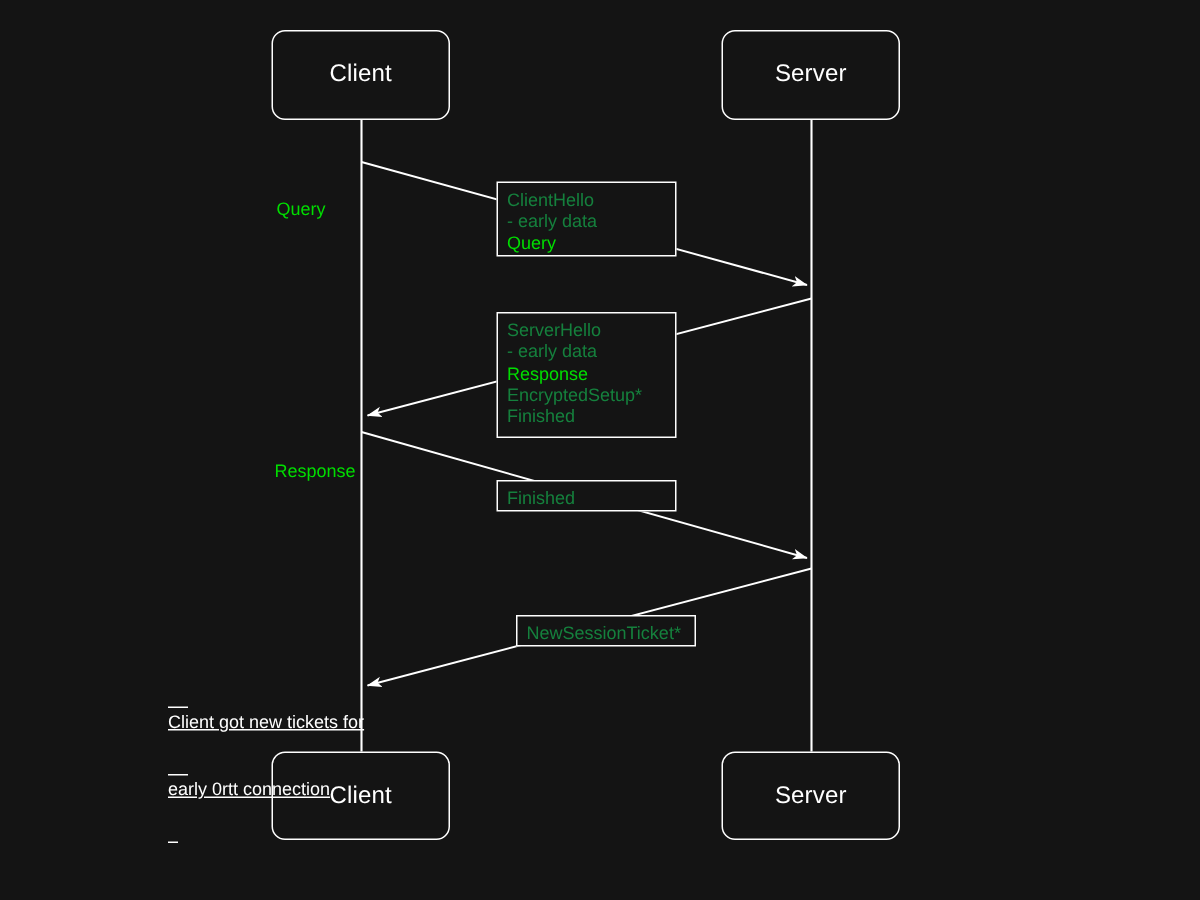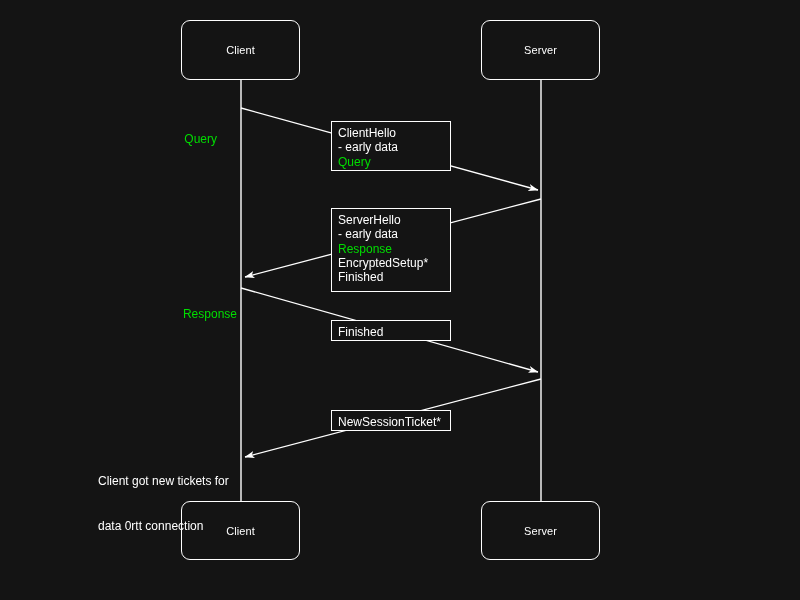--- a/index.html
+++ b/index.html
@@ -27,33 +27,33 @@
     box-sizing: border-box;
     border: 1.5px solid #ffffff;
     border-radius: 9px;
     background: #141414;
     display: flex;
     align-items: center;
     justify-content: center;
   }
   .participant-label {
     color: #ffffff;
-    font-size: 11px;
+    font-size: 16px;
     font-family: "Liberation Sans", sans-serif;
     letter-spacing: 0.1px;
   }
   .msg-box {
     position: absolute;
     box-sizing: border-box;
     border: 1.2px solid #ffffff;
     background: #141414;
     padding: 4px 6px 5px 6px;
   }
   .msg-line {
-    color: #ffffff;
+    color: #15803d;
     font-size: 12px;
     line-height: 14.3px;
     font-family: "Liberation Sans", sans-serif;
     white-space: pre;
   }
   .msg-line.green {
     color: #00dd00;
   }
   .note {
     position: absolute;
@@ -124,31 +124,31 @@
     <div class="msg-line">- early data</div>
     <div class="msg-line green">Response</div>
     <div class="msg-line">EncryptedSetup*</div>
     <div class="msg-line">Finished</div>
   </div>
 
   <div class="msg-box" style="left:331px; top:320px; width:120px; height:21px;">
     <div class="msg-line">Finished</div>
   </div>
 
-  <div class="msg-box" style="left:331px; top:410px; width:120px; height:21px;">
+  <div class="msg-box" style="left:344px; top:410px; width:120px; height:21px;">
     <div class="msg-line">NewSessionTicket*</div>
   </div>
 
   <div class="note green right-align" style="left:100px; top:102px; width:117px;">
     <div>Query</div>
   </div>
 
 
   <div class="note green right-align" style="left:100px; top:277px; width:137px;">
     <div>Response</div>
   </div>
 
-  <div class="note white" style="left:98px; top:444px; width:145px;">
+  <div class="note white" style="left:112px; top:444px; width:145px;text-decoration:underline;">
     <div>Client got new tickets for</div>
-    <div>data 0rtt connection</div>
+    <div>early 0rtt connection</div>
   </div>
 
 </div>
 
 </body></html>

